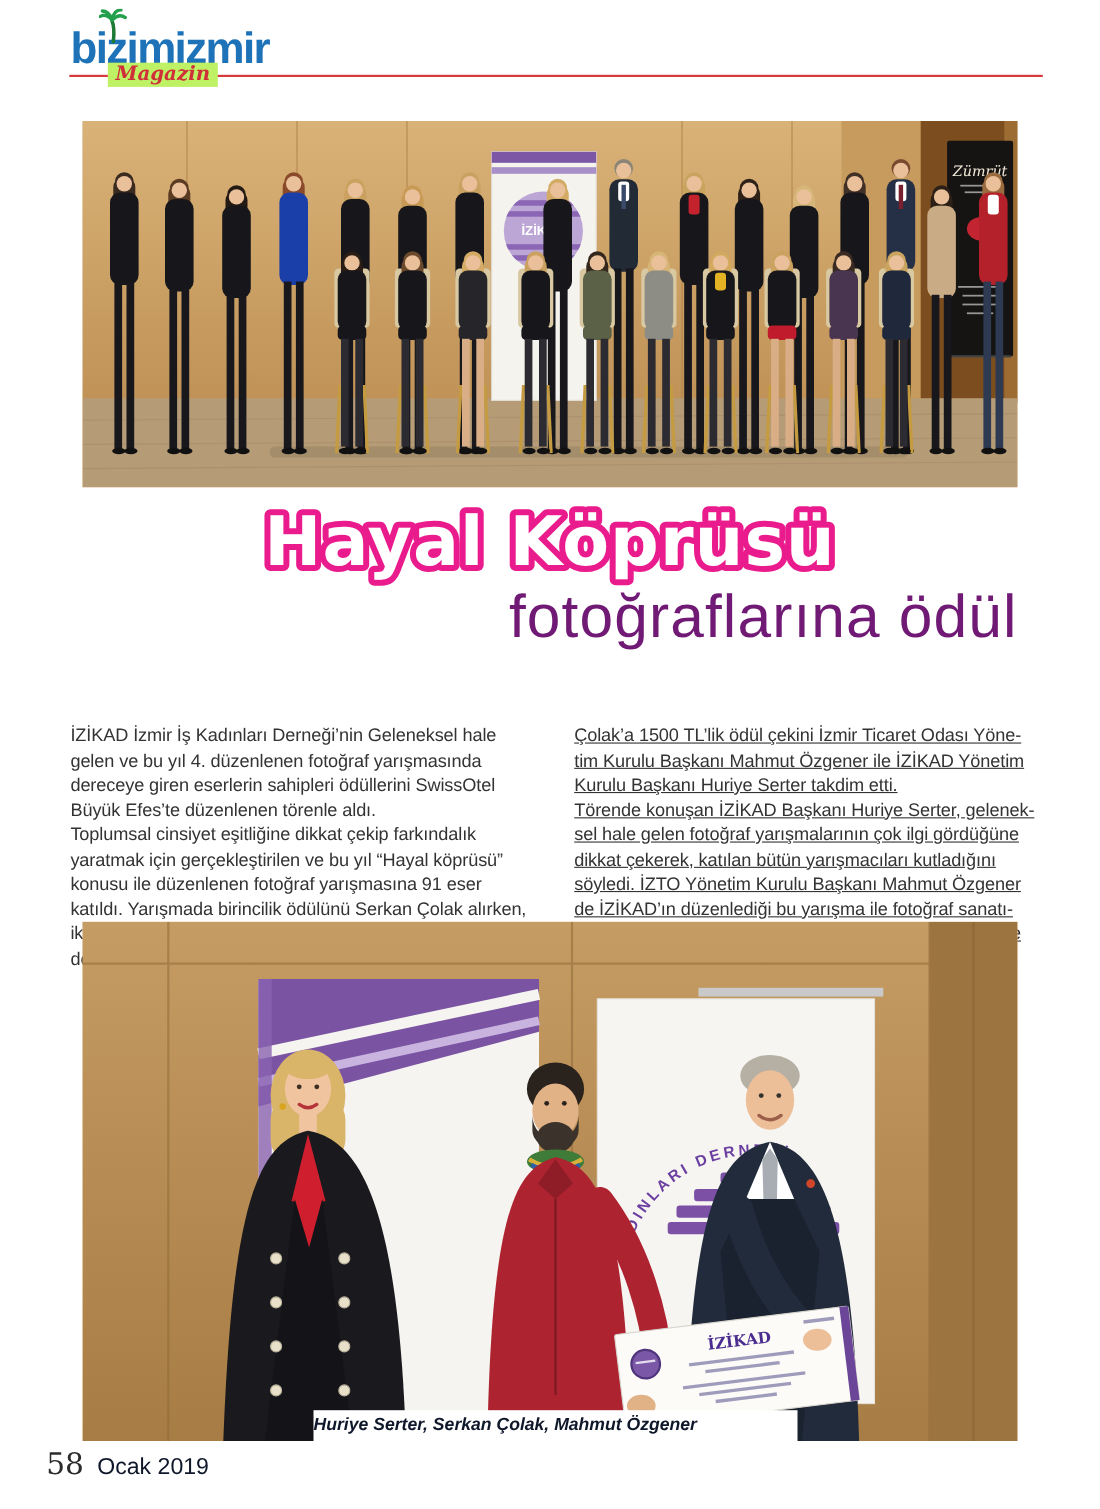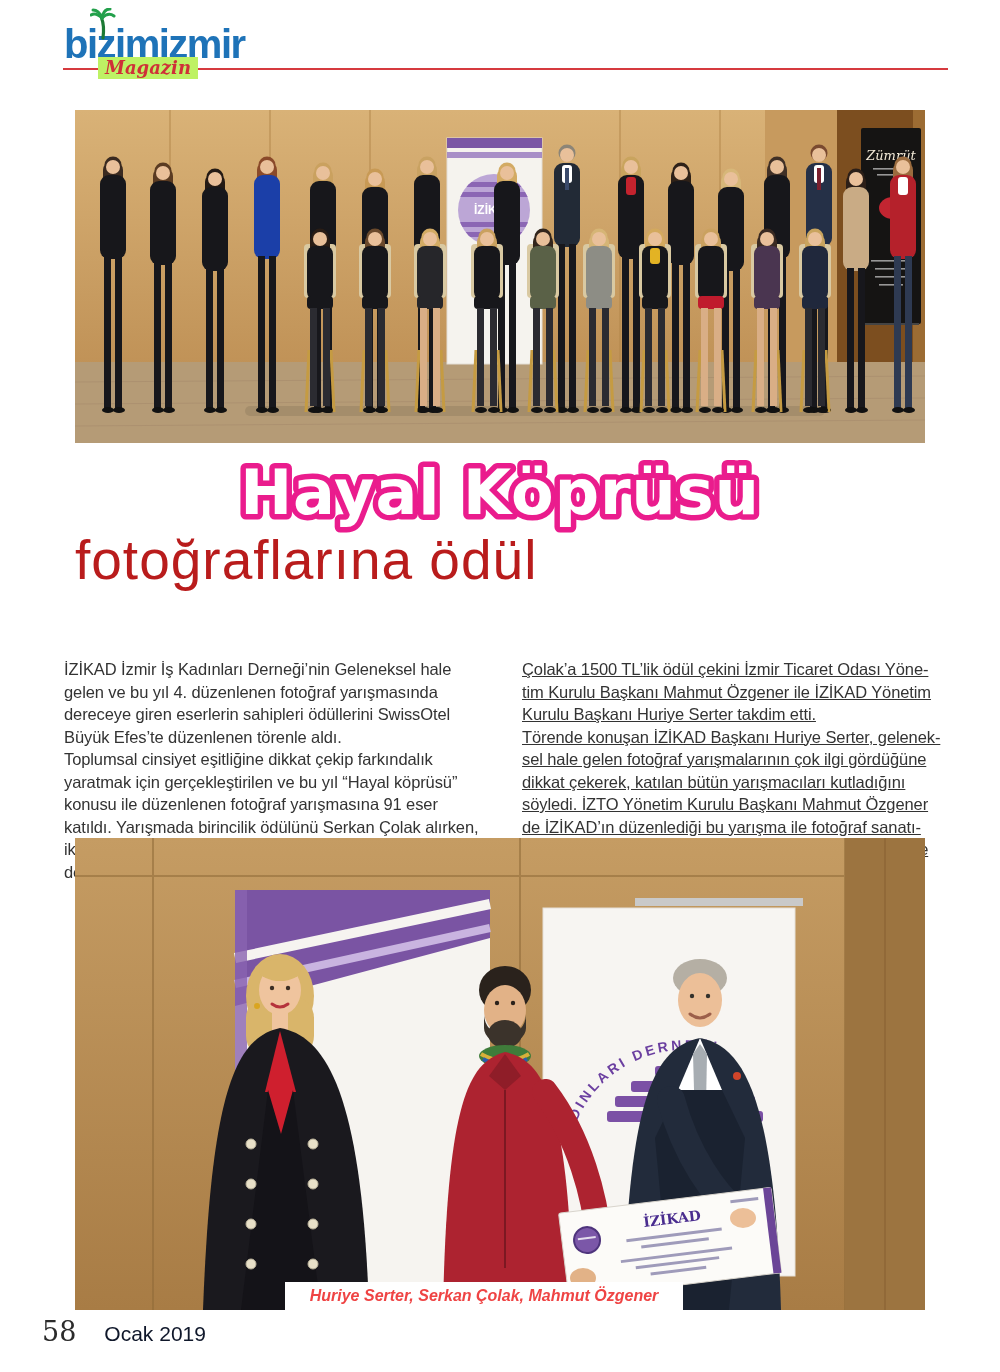--- a/index.html
+++ b/index.html
@@ -9,33 +9,33 @@
   .logo-word{position:absolute;left:64px;top:24px;font:bold 40px/1 "Liberation Sans",sans-serif;
              color:#1e73b8;letter-spacing:-1.5px;}
   .palm{position:absolute;left:90px;top:8px;width:26px;height:32px;}
   .magazin{position:absolute;left:98px;top:57px;z-index:3;background:#bef264;padding:0 7px;
            font:italic 600 18px/22px "DejaVu Serif",serif;color:#cf3038;}
   .rule{position:absolute;left:63px;top:68px;width:885px;height:2px;background:#d63a3f;z-index:2;}
   
   .photo{position:absolute;left:75px;width:850px;overflow:hidden;background:#c9a06a;}
   #photo-top{top:110px;height:333px;}
   #photo-bottom{top:838px;height:472px;}
-  .caption-bar{position:absolute;left:210px;top:444px;width:398px;height:28px;background:#ffffff;
-               font:italic bold 16px/28px "Liberation Sans",sans-serif;color:#ef4444;text-align:center;}
+  .caption-bar{position:absolute;left:210px;top:444px;width:440px;height:28px;background:#ffffff;
+               font:italic bold 16px/28px "Liberation Sans",sans-serif;color:#0f172a;}
   
   #headline-svg{position:absolute;left:75px;top:448px;width:850px;height:86px;}
-  .headline-sub{position:absolute;left:75px;top:528px;width:850px;text-align:left;
-                font:400 55px/64px "Liberation Sans",sans-serif;color:#b91c1c;letter-spacing:1px;}
+  .headline-sub{position:absolute;left:75px;top:528px;width:850px;text-align:right;
+                font:400 55px/64px "Liberation Sans",sans-serif;color:#701a75;letter-spacing:1px;}
   
   .bodycol{position:absolute;top:610px;width:448px;font:16.5px/22.5px "Liberation Sans",sans-serif;
            color:#333;white-space:pre;letter-spacing:-0.1px;margin-top:48px;}
   #col-left{left:64px;}
   #col-right{left:522px;text-decoration:underline;}
   
-  .footer{position:absolute;left:42px;top:1318px;display:flex;align-items:baseline;gap:28px;}
+  .footer{position:absolute;left:42px;top:1318px;display:flex;align-items:baseline;gap:12px;}
   .pageno{font:500 27px/1 "DejaVu Serif",serif;color:#2b2b2b;}
   .issue{font:21px/1 "Liberation Sans",sans-serif;color:#0f172a;}
 </style>
 </head>
 <body>
 
 <div class="page">
 
   <div class="logo-word">bizimizmir</div>
   <svg class="palm" viewBox="0 0 26 32">

